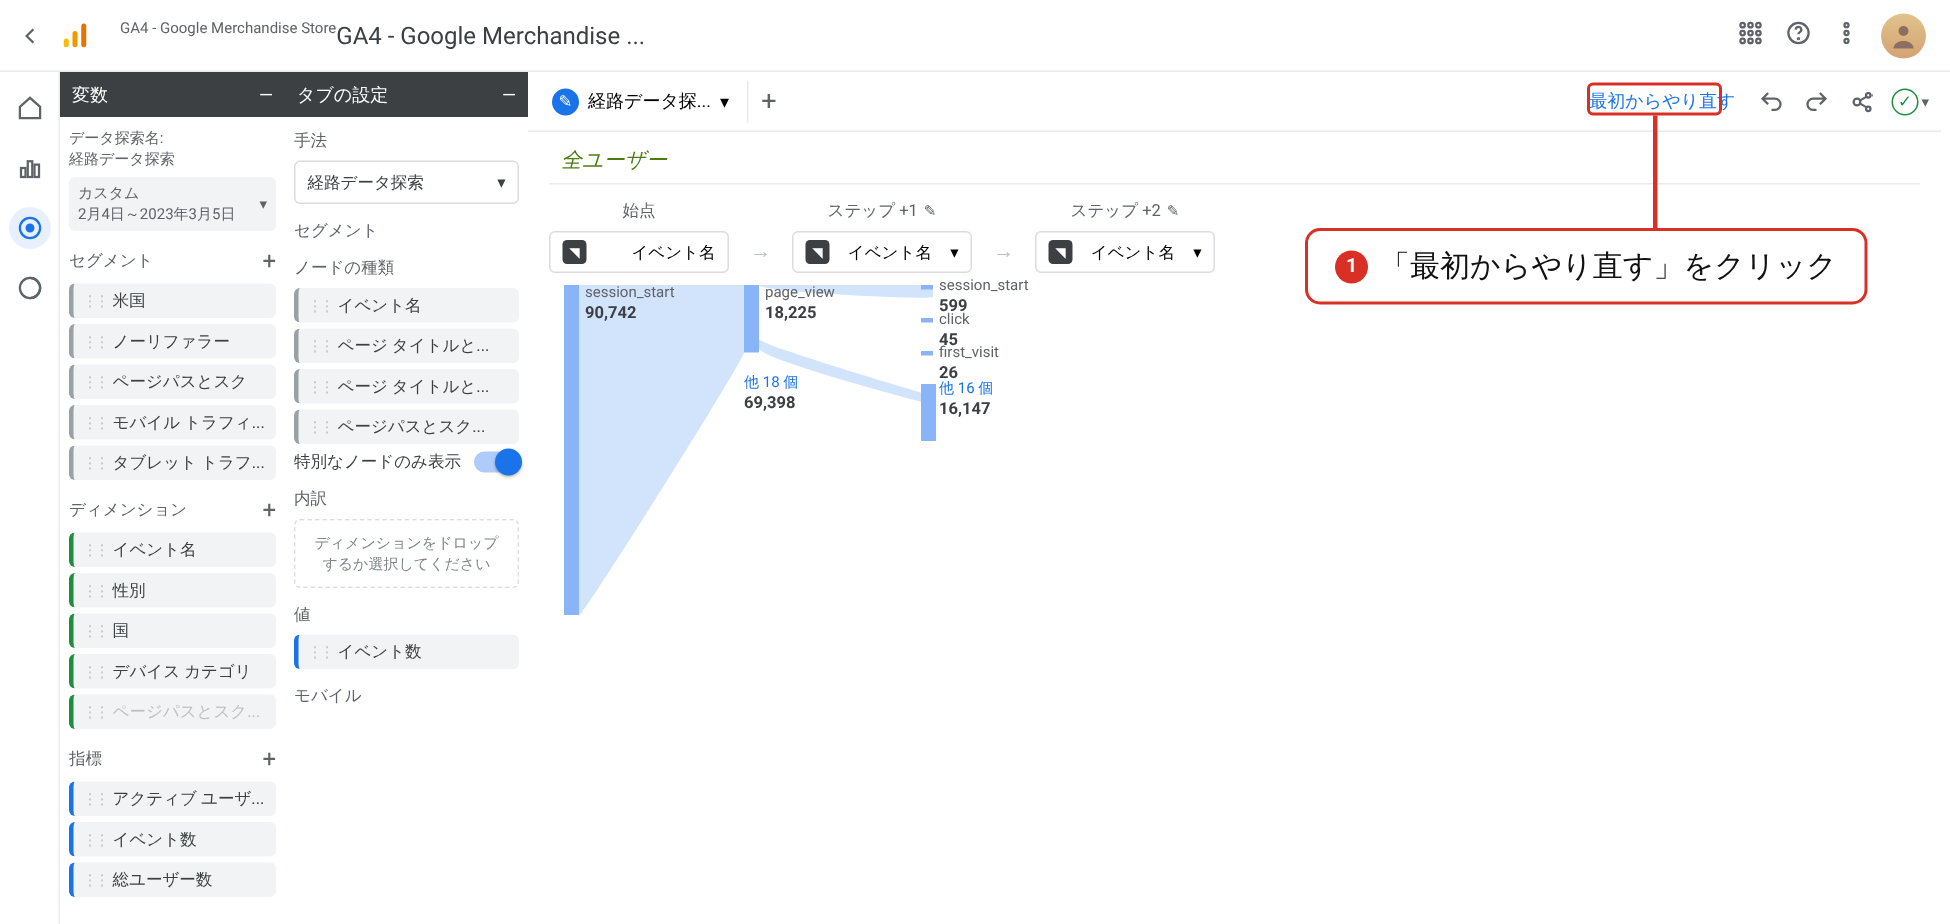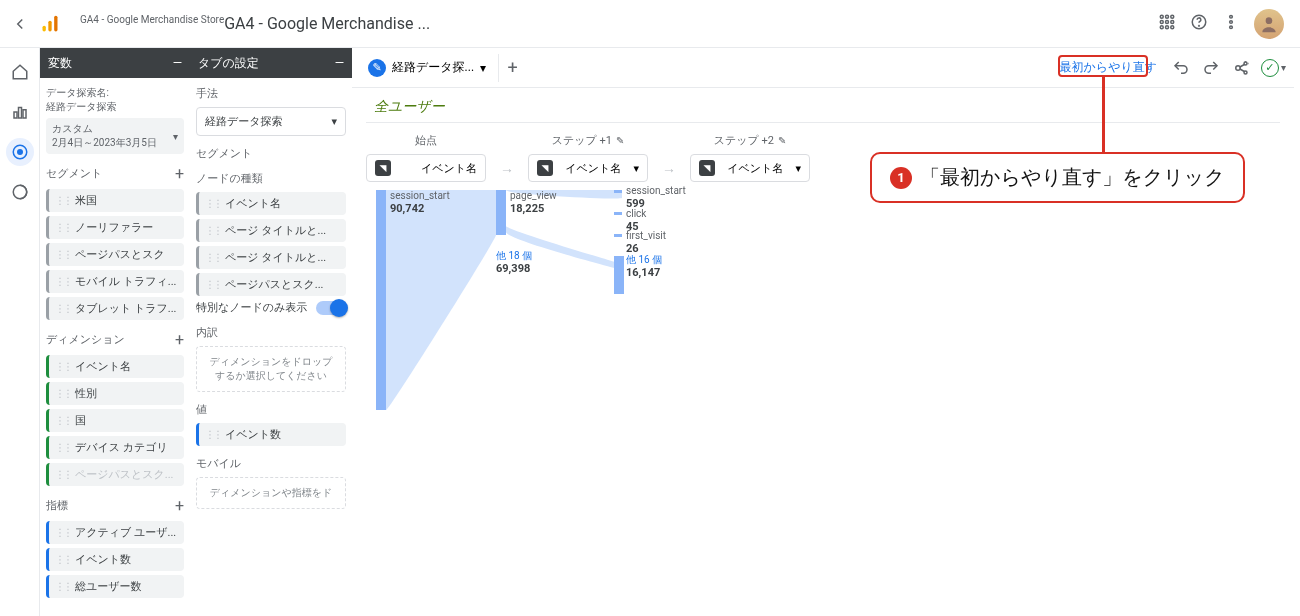--- a/index.html
+++ b/index.html
@@ -295,21 +295,20 @@
     <div class="group-title">内訳</div>
     <div class="dropzone">ディメンションをドロップするか選択してください</div>
 
     <div class="group-title">値</div>
     <div class="chip met">
         <span class="drag-handle">⋮⋮</span>
         <span>イベント数</span>
       </div>
 
     <div class="group-title">モバイル</div>
-    <div class="dropzone">ディメンションや指標をド</div>
   </div>
 </div>
 
 <div class="canvas">
   <div class="canvas-tabs">
     <div class="tab-pill">
       <span class="tab-dot">✎</span>
       <span>経路データ探...</span>
       <span>▾</span>
     </div>

